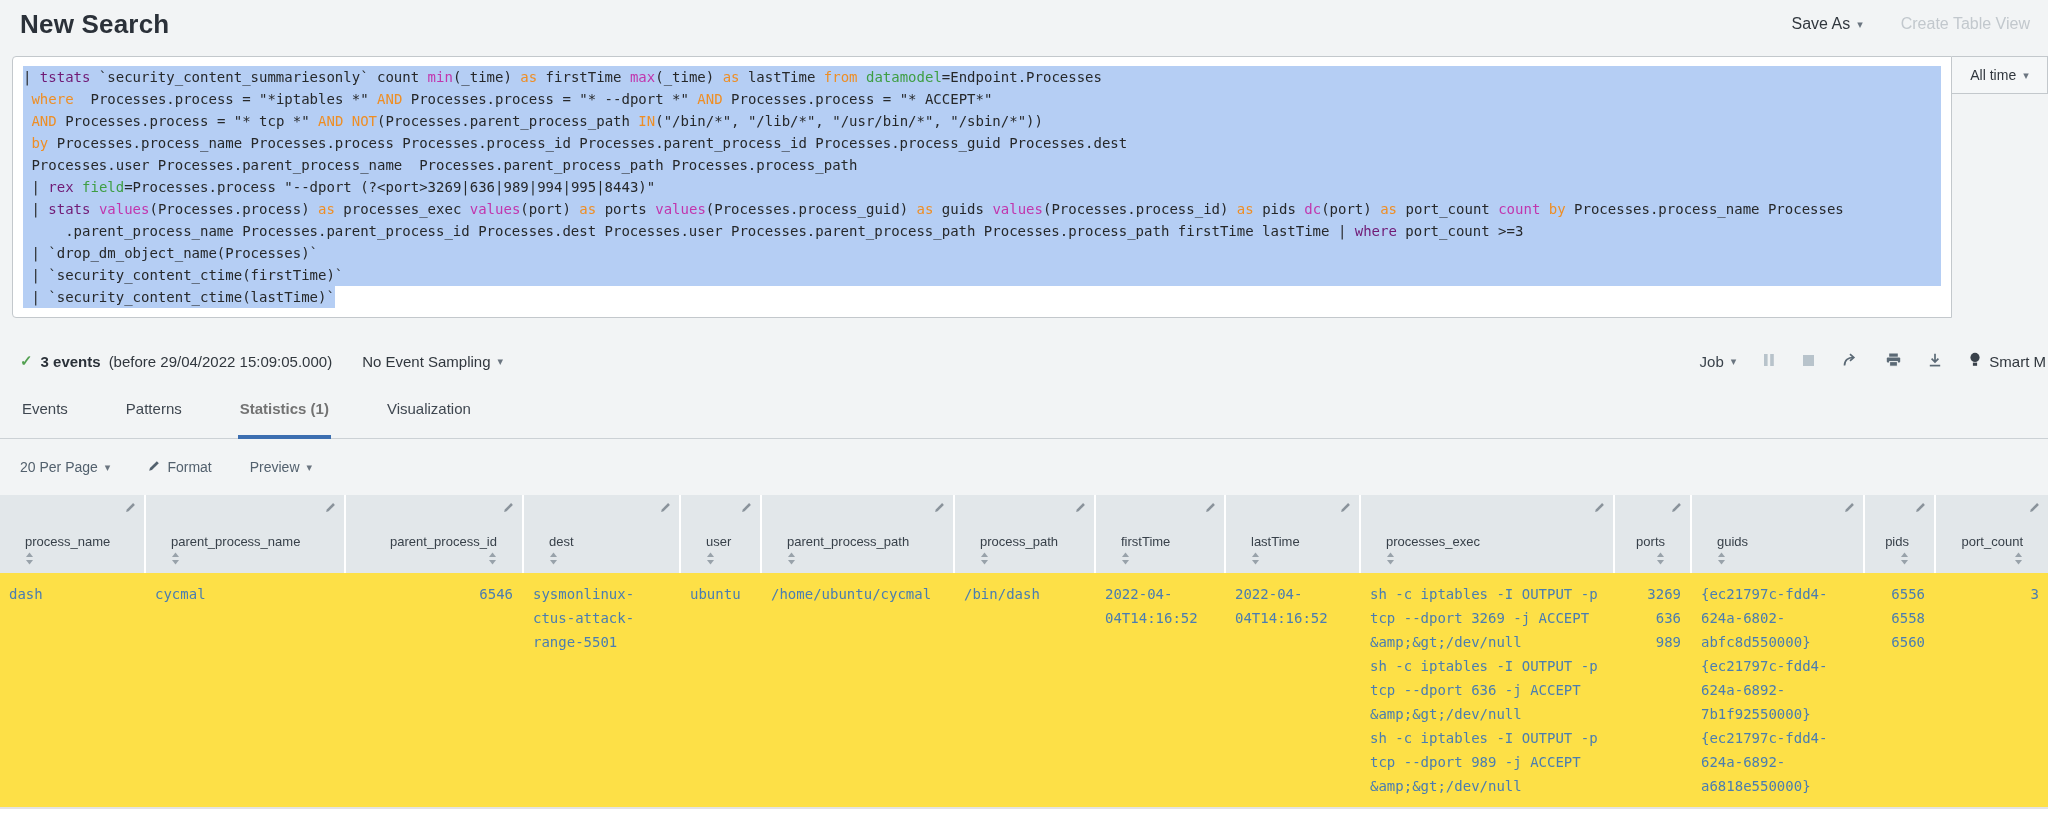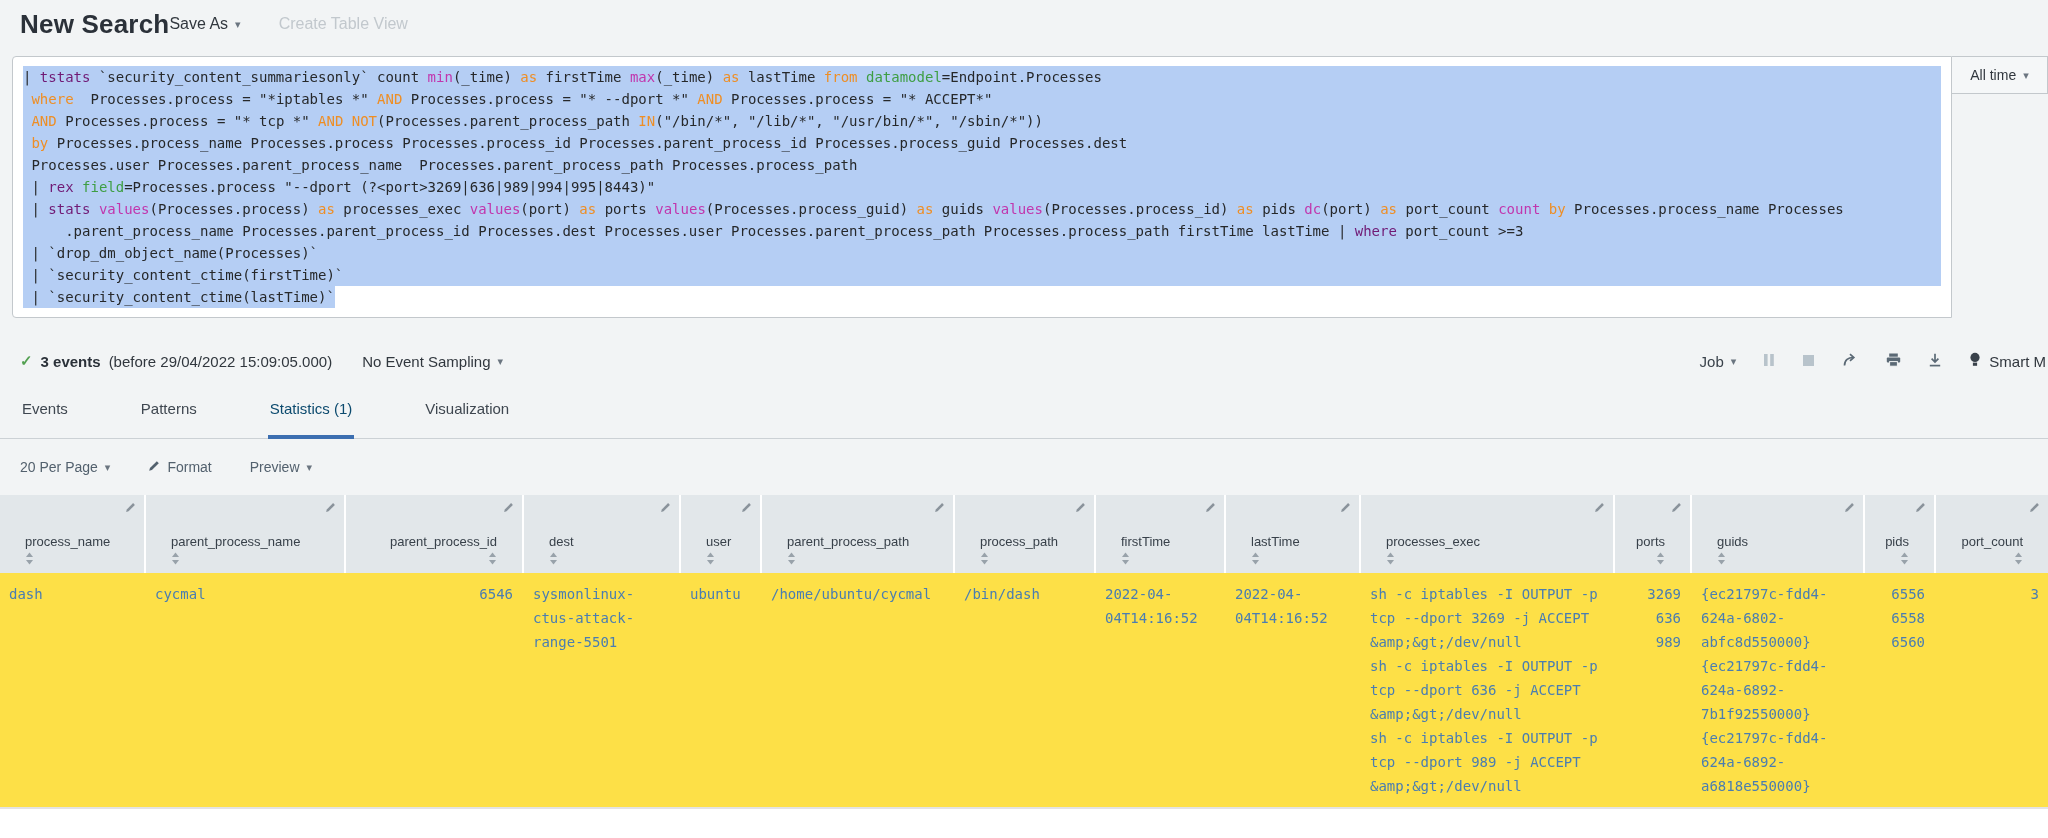--- a/index.html
+++ b/index.html
@@ -5,21 +5,21 @@
   * { margin:0; padding:0; box-sizing:border-box; }
   html,body { width:2048px; height:838px; }
   body {
     background:#f2f4f5;
     font-family:"Liberation Sans", sans-serif;
     overflow:hidden;
     position:relative;
     color:#31373e;
   }
   
-  .app-header { display:flex; justify-content:flex-start; align-items:flex-start; padding:9px 18px 0 20px; }
+  .app-header { display:flex; justify-content:space-between; align-items:flex-start; padding:9px 18px 0 20px; }
   .page-title { font-size:26px; font-weight:700; color:#2b3139; letter-spacing:.2px; }
   .header-actions { display:flex; gap:38px; font-size:16px; padding-top:6px; align-items:center; }
   .save-as { color:#31373e; cursor:pointer; display:flex; align-items:center; gap:7px; }
   .create-table { color:#c2c8cd; }
   .caret { font-size:11px; color:#6b7580; line-height:1; }
 
   
   .search-row { display:flex; align-items:flex-start; margin:16px 0 0 12px; }
   .search-box {
     flex:1; background:#ffffff; border:1px solid #c3c8cc; border-radius:4px 0 0 4px;
@@ -45,23 +45,23 @@
   .check { color:#53a051; font-weight:700; font-size:15px; }
   .ev-count { font-weight:700; color:#2b3139;text-align:center; }
   .ev-suffix { color:#31373e; }
   .sampling { display:flex; align-items:center; gap:7px; margin-left:22px; cursor:pointer; }
   .events-right { display:flex; align-items:center; gap:27px; white-space:nowrap; }
   .job-btn { display:flex; align-items:center; gap:7px; cursor:pointer; color:#3a424b; }
   .icon-btn { display:flex; align-items:center; cursor:pointer; }
   .smart-mode { display:flex; align-items:center; gap:8px; cursor:pointer; color:#31373e; }
 
   
-  .tabs-row { margin-top:16px; border-bottom:1px solid #ccd1d5; padding-left:20px; display:flex; gap:69px; }
+  .tabs-row { margin-top:16px; border-bottom:1px solid #ccd1d5; padding-left:20px; display:flex; gap:54px; }
   .tab { font-size:15px; color:#3f4750; padding:6px 2px 13px; cursor:pointer; }
-  .tab.active { color:#0c4a6e; font-weight:400; border-bottom:4px solid #3c6eb0; margin-bottom:-1px; padding-bottom:18px; }
+  .tab.active { color:#737373; font-weight:700; border-bottom:4px solid #3c6eb0; margin-bottom:-1px; padding-bottom:18px; }
 
   
   .stats-toolbar { display:flex; gap:38px; align-items:center; margin:13px 0 0 20px; font-size:14px; color:#53616e; height:30px; }
   .tool-item { display:flex; align-items:center; gap:7px; cursor:pointer; }
 
   
   .results-table { margin-top:13px; background:#ffffff; min-height:350px; }
   .tgrid { display:grid; grid-template-columns:144px 198px 176px 155px 79px 191px 139px 128px 133px 252px 75px 171px 69px 112px; gap:0 2px; }
   .thead { background:#ffffff; }
   .th {

